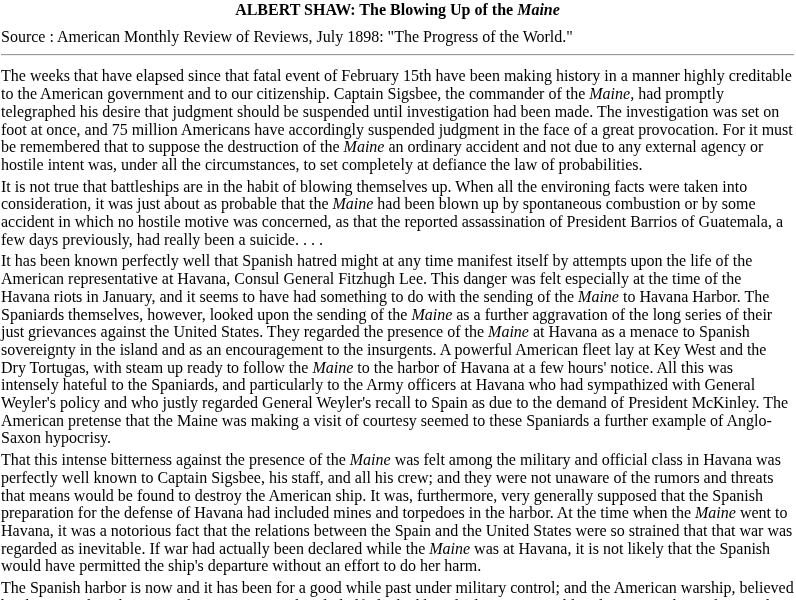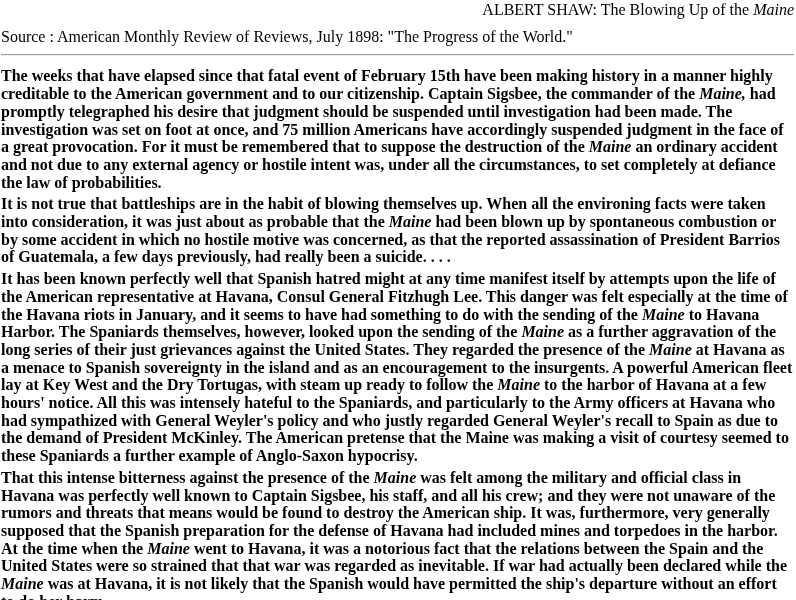--- a/index.html
+++ b/index.html
@@ -13,38 +13,37 @@
     overflow: hidden;
     color: #000000;
     font-family: "Liberation Serif", "DejaVu Serif", serif;
     font-size: 16px;
     line-height: 17.7px;
   }
   .page {
     padding: 0 2px 0 1px;
   }
   .doc-title {
-    font-weight: normal;
-    text-align: right;
+    font-weight: bold;
+    text-align: center;
     margin: 1px 0 0 0;
   }
   .source-line {
     margin: 9px 0 0 0;
   }
   hr.divider {
     height: 0;
     border: 0;
     border-top: 1px solid #9a9a9a;
     border-bottom: 1px solid #efefef;
     margin: 9px 0 11px 0;
   }
   p.body-par {
     margin: 4px 0;
     text-align: left;
-    font-weight: bold;
   }
 </style>
 </head>
 <body>
 
 <div class="page">
   <div class="doc-title"><span>ALBERT SHAW: The Blowing Up of the </span><i>Maine</i></div>
   <p class="source-line">Source : American Monthly Review of Reviews, July 1898: "The Progress of the World."</p>
   <hr class="divider">
   <div>

